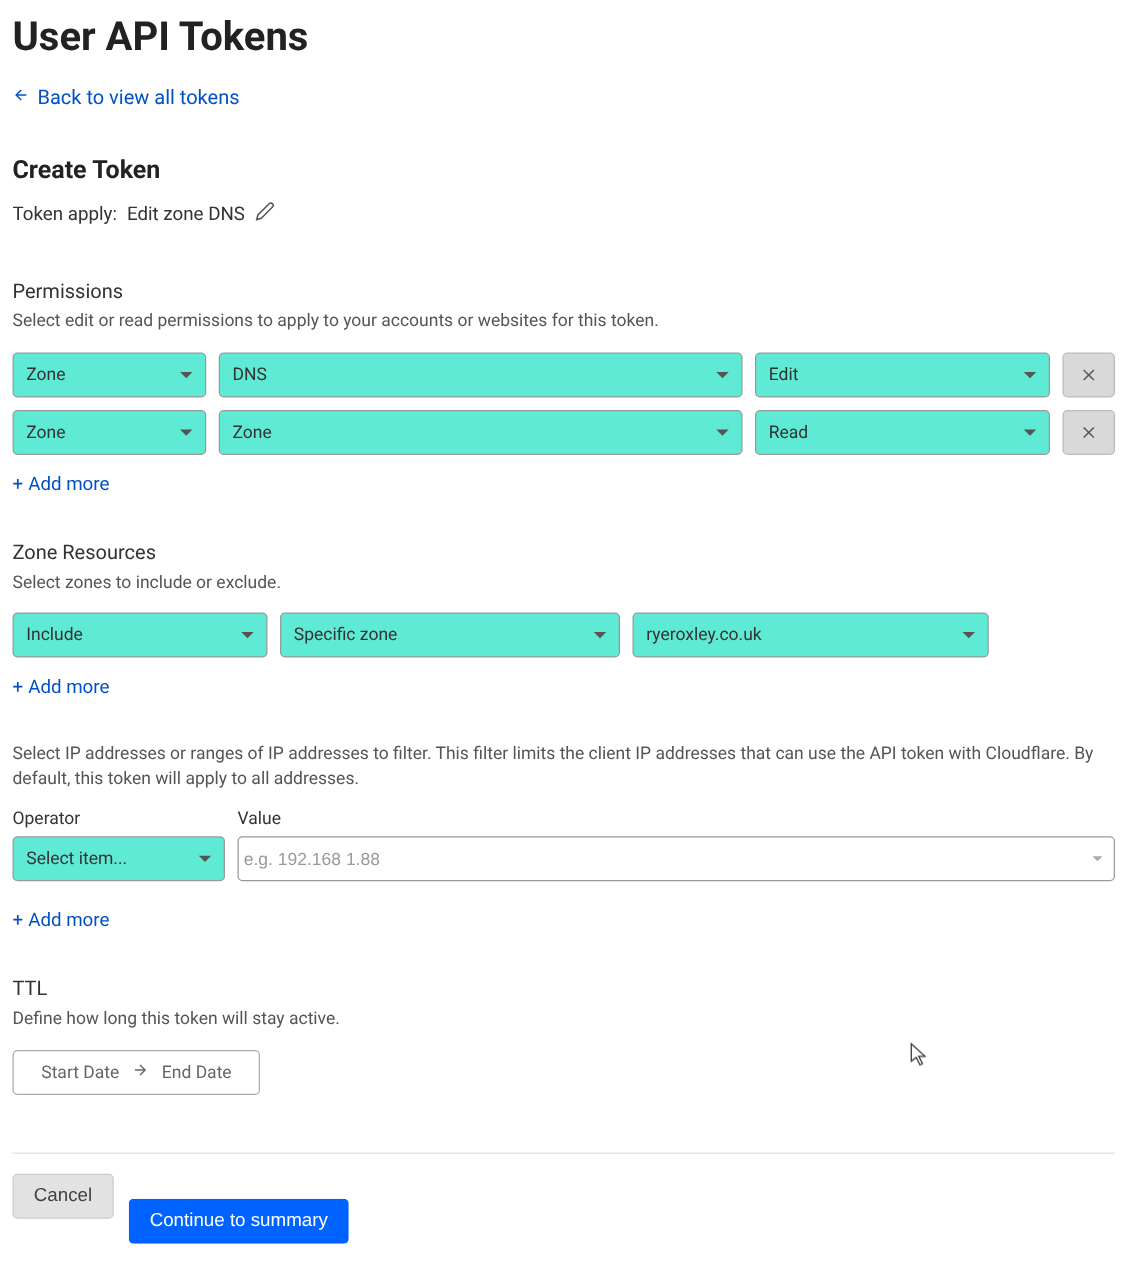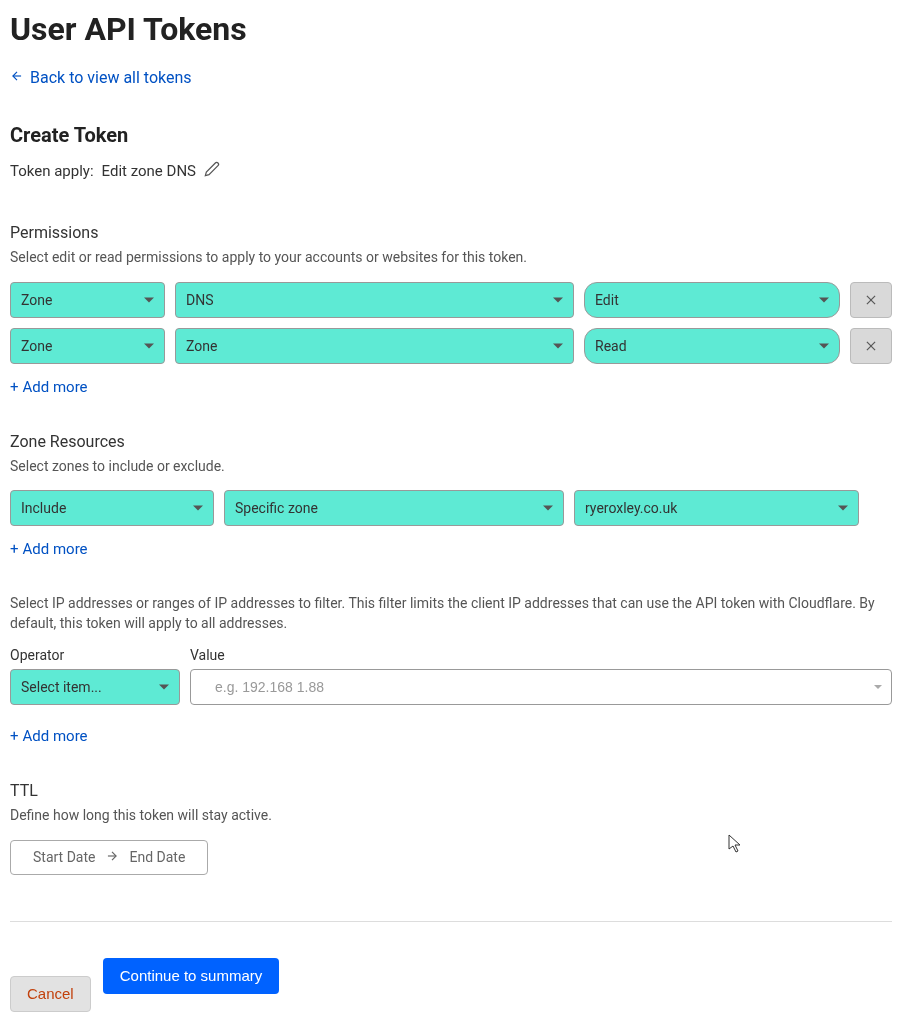--- a/index.html
+++ b/index.html
@@ -61,21 +61,21 @@
       height: 0;
       border-left: 5px solid transparent;
       border-right: 5px solid transparent;
       border-top: 5px solid #555;
     }
     .input-box {
       border: 1px solid #999;
       border-radius: 4px;
       background: #fff;
       height: 36px;
-      padding: 0 24px;
+      padding: 0 4px;
       font-size: 14px;
       color: #333;
       width: 100%;
       position: relative;
     }
     .input-box::placeholder { color: #999; }
     .input-caret {
       position: absolute;
       right: 10px;
       top: 50%;
@@ -130,25 +130,25 @@
     .btn {
       height: 36px;
       padding: 0 16px;
       border-radius: 4px;
       font-size: 15px;
       cursor: pointer;
       border: 1px solid transparent;
       display: inline-flex;
       align-items: center;
     }
-    .btn-cancel { background: #e2e2e2; color: #c2410c; border-color: #ccc; margin-top: 38px; }
+    .btn-cancel { background: #e2e2e2; color: #404040; border-color: #ccc; }
     .btn-primary { background: #0062ff; color: #fff; margin-top: 20px; }
     .w-narrow { width: 155px; }
     .w-mid { flex: 1; }
-    .w-action { width: 256px; border-radius: 13px; }
+    .w-action { width: 236px; }
     .w-operator { width: 204px; }
     .col-group { display:flex; gap:10px; width:100%; }
     .col { display:flex; flex-direction:column; }
     .cursor-arrow {
       position: fixed;
       left: 728px;
       top: 834px;
       pointer-events: none;
     }
   </style>
@@ -237,21 +237,21 @@
 
 <div class="section">
   <div class="section-title">Zone Resources</div>
   <div class="section-desc">Select zones to include or exclude.</div>
 
   <div class="row">
     <div class="select-box w-operator">
       <span>Include</span>
       <span class="caret"></span>
     </div>
-    <div class="select-box" style="width:340px">
+    <div class="select-box" style="width:272px">
       <span>Specific zone</span>
       <span class="caret"></span>
     </div>
     <div class="select-box" style="width:285px">
       <span>ryeroxley.co.uk</span>
       <span class="caret"></span>
     </div>
   </div>
 
   <div class="add-more">

